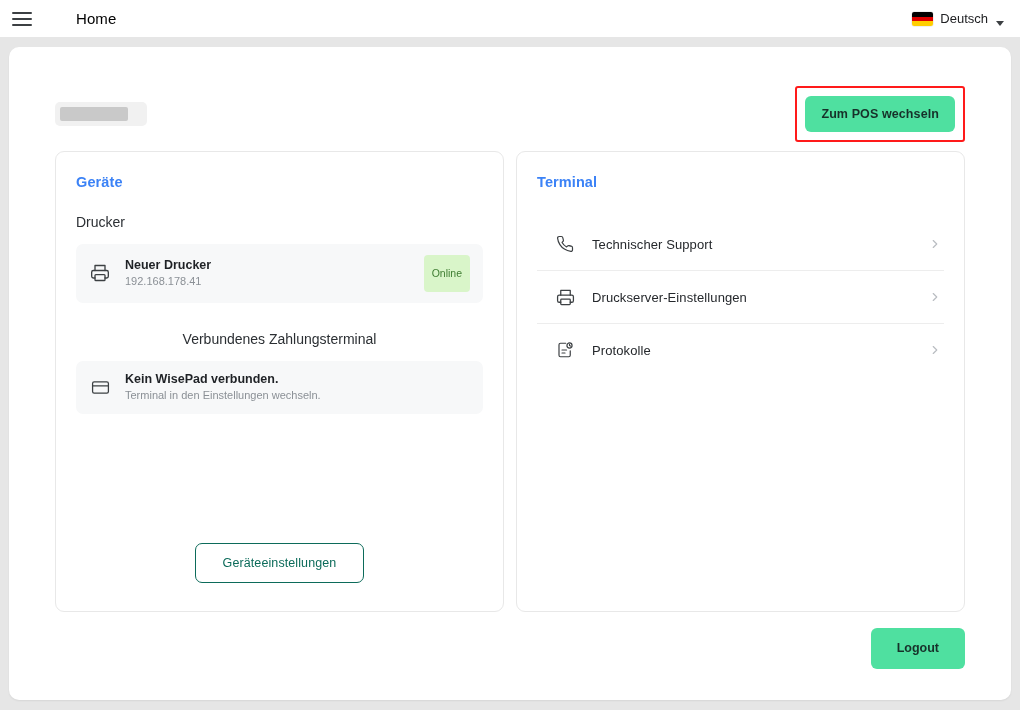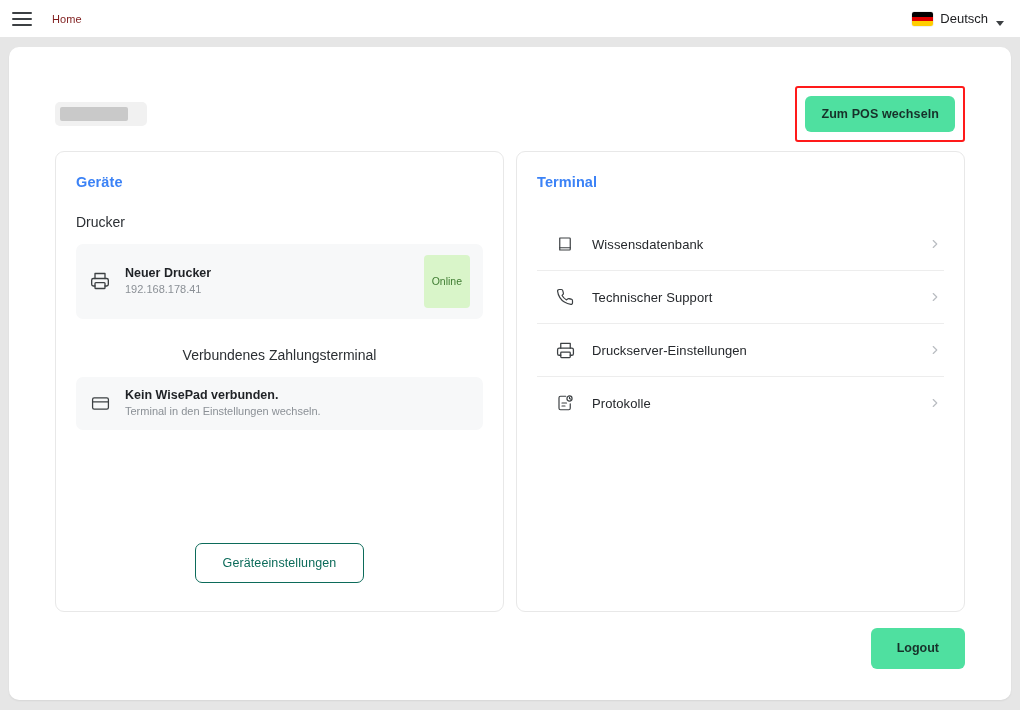--- a/index.html
+++ b/index.html
@@ -35,23 +35,23 @@
     flex: 0 0 auto;
   }
   .hamburger span {
     display: block;
     height: 2px;
     width: 20px;
     background: #3c4043;
     border-radius: 1px;
   }
   .topbar-title {
-    margin-left: 16px;
-    font-size: 11px;
-    color: #7f1d1d;
+    margin-left: 40px;
+    font-size: 15px;
+    color: #000000;
     letter-spacing: .1px;
   }
   .topbar-spacer { flex: 1 1 auto; }
   .lang-select {
     display: flex;
     align-items: flex-end;
     gap: 7px;
     cursor: pointer;
     padding: 3px 2px;
   }
@@ -198,21 +198,21 @@
     font-size: 11px;
     color: #8b9096;
     line-height: 1.35;
     margin-top: 1px;
   }
   .badge {
     background: #d9f5c9;
     color: #3f7d32;
     font-size: 10.5px;
     border-radius: 4px;
-    padding: 20px 8px;
+    padding: 12px 8px;
     flex: 0 0 auto;
     line-height: 1.2;
   }
 
   .card-spacer { flex: 1 1 auto; }
   .card-footer {
     display: flex;
     justify-content: center;
     padding-bottom: 8px;
   }
@@ -354,34 +354,20 @@
         <div class="card-footer">
           <button class="btn-outline">Geräteeinstellungen</button>
         </div>
       </div>
 
       <div class="card">
         <div class="card-title">Terminal</div>
 
         <div class="support-list">
 
-          <div class="support-item">
-            <span class="support-icon">
-              <svg width="18" height="18" viewBox="0 0 24 24" fill="none" stroke="currentColor" stroke-width="1.6" stroke-linecap="round" stroke-linejoin="round">
-                <path d="M5 4h13a1 1 0 0 1 1 1v14a1 1 0 0 1-1 1H5z"></path>
-                <path d="M5 17h14"></path>
-              </svg>
-            </span>
-            <span class="support-label">Wissensdatenbank</span>
-            <span class="chevron">
-              <svg width="14" height="14" viewBox="0 0 24 24" fill="none" stroke="currentColor" stroke-width="2" stroke-linecap="round" stroke-linejoin="round">
-                <polyline points="9 18 15 12 9 6"></polyline>
-              </svg>
-            </span>
-          </div>
 
           <div class="support-item">
             <span class="support-icon">
               <svg width="18" height="18" viewBox="0 0 24 24" fill="none" stroke="currentColor" stroke-width="1.6" stroke-linecap="round" stroke-linejoin="round">
                 <path d="M22 16.9v3a2 2 0 0 1-2.2 2 19.8 19.8 0 0 1-8.6-3.1 19.5 19.5 0 0 1-6-6A19.8 19.8 0 0 1 2.1 4.2 2 2 0 0 1 4.1 2h3a2 2 0 0 1 2 1.7c.1 1 .4 1.9.7 2.8a2 2 0 0 1-.5 2.1L8.1 9.9a16 16 0 0 0 6 6l1.3-1.2a2 2 0 0 1 2.1-.5c.9.3 1.8.6 2.8.7a2 2 0 0 1 1.7 2z"></path>
               </svg>
             </span>
             <span class="support-label">Technischer Support</span>
             <span class="chevron">
               <svg width="14" height="14" viewBox="0 0 24 24" fill="none" stroke="currentColor" stroke-width="2" stroke-linecap="round" stroke-linejoin="round">

